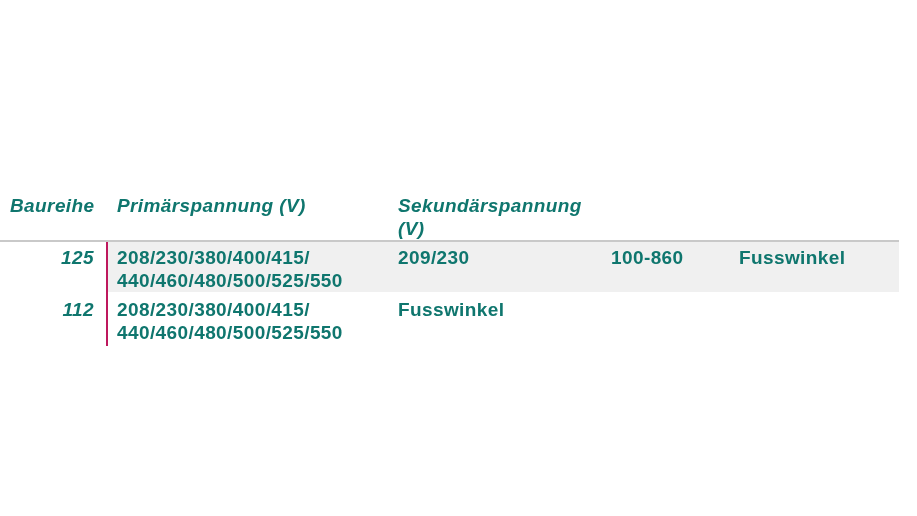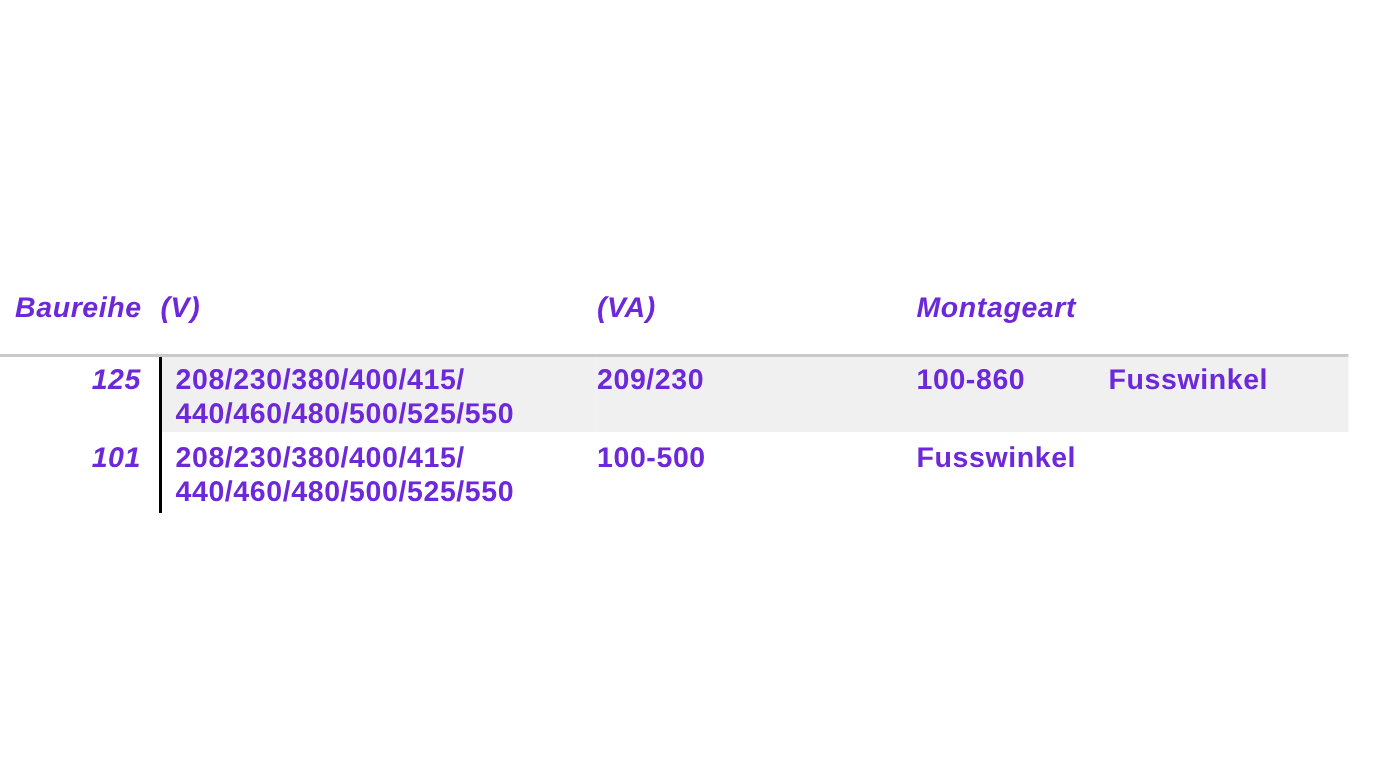--- a/index.html
+++ b/index.html
@@ -7,21 +7,21 @@
     padding: 0;
     background: #ffffff;
   }
   #page {
     position: relative;
     width: 917px;
     height: 516px;
     background: #ffffff;
     overflow: hidden;
     font-family: "Liberation Sans", "DejaVu Sans", sans-serif;
-    color: #6d28d9;
+    color: #0f766e;
   }
   #spec-table {
     position: absolute;
     left: 0;
     top: 190px;
     width: 899px;
   }
   .grid-row {
     display: grid;
     grid-template-columns: 106px 291px 213px 128px 161px;
@@ -50,21 +50,21 @@
     min-height: 48px;
   }
   .row-1 .cell { padding-top: 4px; }
   .row-2 {
     min-height: 54px;
   }
   .row-2 .cell { padding-top: 6px; }
   
   .row-1 .cell.shaded { background: #f0f0f0; }
   
-  .body-row .col-primaer { border-left: 2px solid #000000; }
+  .body-row .col-primaer { border-left: 2px solid #be185d; }
   .col-baureihe {
     text-align: right;
     padding-right: 12px;
     font-style: italic;
   }
   .header-row .col-baureihe {
     text-align: left;
     padding-left: 10px;
     padding-right: 0;
   }
@@ -79,46 +79,45 @@
 <body>
 
 <div id="page">
 
   <div id="spec-table">
 
     <div class="grid-row header-row">
       <div class="cell col-baureihe">
         <span class="line">Baureihe</span>
       </div>
+      <div class="cell col-primaer">
+        <span class="line">Primärspannung (V)</span>
+      </div>
       <div class="cell col-sekundaer">
+        <span class="line">Sekundärspannung</span>
         <span class="line">(V)</span>
       </div>
       <div class="cell col-leistung">
-        <span class="line">(VA)</span>
-      </div>
-      <div class="cell col-montage">
-        <span class="line">Montageart</span>
       </div>
     </div>
 
     <div class="grid-row body-row row-1">
       <div class="cell col-baureihe">125</div>
       <div class="cell col-primaer shaded">
         <span class="line">208/230/380/400/415/</span>
         <span class="line">440/460/480/500/525/550</span>
       </div>
       <div class="cell col-sekundaer shaded">209/230</div>
       <div class="cell col-leistung shaded">100-860</div>
       <div class="cell col-montage shaded">Fusswinkel</div>
     </div>
 
     <div class="grid-row body-row row-2">
-      <div class="cell col-baureihe">101</div>
+      <div class="cell col-baureihe">112</div>
       <div class="cell col-primaer">
         <span class="line">208/230/380/400/415/</span>
         <span class="line">440/460/480/500/525/550</span>
       </div>
-      <div class="cell col-leistung">100-500</div>
       <div class="cell col-montage">Fusswinkel</div>
     </div>
 
   </div>
 </div>
 
 </body></html>

